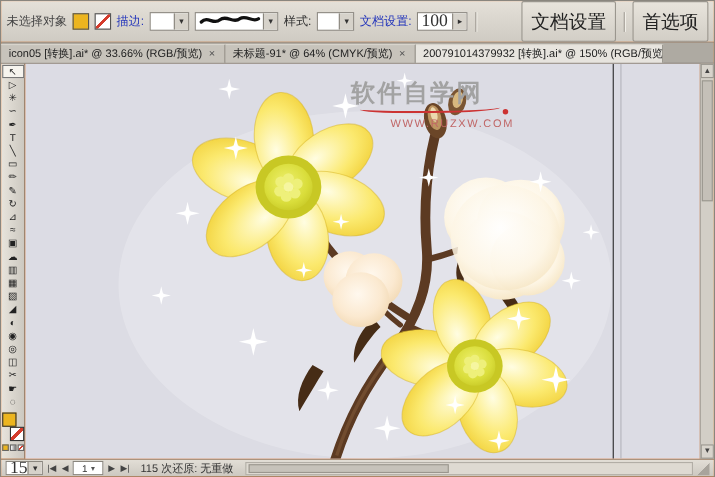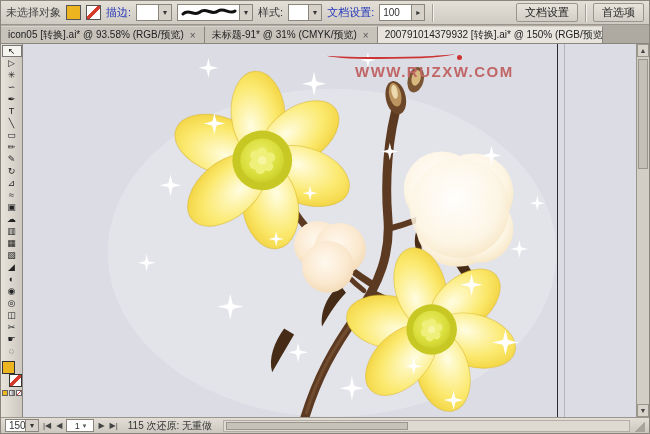--- a/index.html
+++ b/index.html
@@ -8,25 +8,25 @@
 .window { width:650px; height:434px; display:flex; flex-direction:column; background:#f97316; border:1px solid #8a867e; overflow:hidden; }
 
 
 .control-bar { flex:0 0 24px; background:linear-gradient(#e4e0d8,#cfcbc3); border-bottom:1px solid #9a968e; display:flex; align-items:center; gap:5px; padding:0 5px; font-size:11px; color:#333; white-space:nowrap; }
 .status-text { color:#444; }
 .swatch { width:15px; height:15px; border:1px solid #555; flex:0 0 auto; }
 .swatch.fill { background:#ecb51f; }
 .swatch.stroke { background:linear-gradient(135deg,#fff 42%,#d43b2c 42%,#d43b2c 58%,#fff 58%); }
 .link { color:#2335bb; cursor:pointer; }
 .combo { height:17px; background:#fff; border:1px solid #8a867e; display:flex; align-items:center; overflow:hidden; flex:0 0 auto; }
-.combo-val { flex:1; padding:0 3px; font-size:10px; overflow:hidden; white-space:nowrap; }
+.combo-val { flex:1; padding:0 3px; font-size:16px; overflow:hidden; white-space:nowrap;font-family:Liberation Serif, serif; }
 .combo-arrow { width:13px; align-self:stretch; background:#d6d2ca; border-left:1px solid #8a867e; font-size:8px; display:flex; align-items:center; justify-content:center; color:#333; }
 .w36{width:36px}.w76{width:76px}.w34{width:34px}.w46{width:46px}
 .sep { width:1px; height:18px; background:#a39f97; box-shadow:1px 0 0 #f4f2ec; margin:0 2px; flex:0 0 auto; }
-.bar-btn { height:19px; padding:0 8px; font-size:11px; color:#222; background:linear-gradient(#e8e4dc,#d2cec6); border:1px solid #9a968e; border-radius:2px; }
+.bar-btn { height:37px; padding:0 8px; font-size:17px; color:#222; background:linear-gradient(#e8e4dc,#d2cec6); border:1px solid #9a968e; border-radius:2px; }
 .push-right { margin-left:auto; }
 
 
 .tab-bar { flex:0 0 19px; background:#aeaaa2; display:flex; align-items:stretch; border-bottom:1px solid #8a867e; padding-top:1px; }
 .tab { display:flex; align-items:center; gap:5px; padding:0 7px; font-size:10px; color:#222; background:#c7c3bb; border-right:1px solid #8a867e; border-top:1px solid #d8d4cc; white-space:nowrap; overflow:hidden; max-width:225px; }
 .tab.active { background:#e7e4de; }
 .tab-close { font-size:10px; color:#555; padding:0 1px; }
 .tab-filler { flex:1; }
 
 
@@ -45,21 +45,21 @@
 
 .canvas { flex:1; position:relative; background:#dcdce4; min-width:0; overflow:hidden; }
 .artwork { position:absolute; left:0; top:0; width:100%; height:100%; }
 .artboard-line { position:absolute; top:0; bottom:0; left:534px; width:1px; background:#2a2a2a; }
 .artboard-line2 { position:absolute; top:0; bottom:0; left:541px; width:1px; background:#b4b4bc; }
 
 .watermark { position:absolute; left:296px; top:12px; z-index:5; }
 .wm-title { font-size:22px; font-weight:bold; color:#a2a2a2; letter-spacing:2px; }
 .wm-swoosh { position:relative; width:128px; height:9px; border-bottom:2px solid #cc3333; border-radius:0 0 70% 45%; margin:-6px 0 0 8px; }
 .wm-swoosh::after { content:""; position:absolute; right:-7px; bottom:-3px; width:5px; height:5px; border-radius:50%; background:#cc3333; }
-.wm-url { font-size:15px; color:#c06666; letter-spacing:1.5px; margin:4px 17px 0 36px;font-weight:bold; }
+.wm-url { font-size:10px; color:#c06666; letter-spacing:1.5px; margin:4px 17px 0 36px; }
 
 .vscroll { flex:0 0 13px; background:#d2cec6; border-left:1px solid #9a968e; display:flex; flex-direction:column; }
 .vs-arrow { flex:0 0 13px; font-size:7px; display:flex; align-items:center; justify-content:center; background:#d8d4cc; border:1px solid #9a968e; color:#444; }
 .vs-track { flex:1; position:relative; }
 .vs-thumb { position:absolute; top:2px; left:1px; right:1px; height:110px; background:#c4c0b8; border:1px solid #9a968e; }
 
 
 .status-bar { flex:0 0 16px; background:linear-gradient(#e2ded6,#ccc8c0); border-top:1px solid #9a968e; display:flex; align-items:center; gap:3px; padding:0 4px; font-size:10px; color:#333; }
 .zoom-combo { width:34px; height:13px; }
 .nav-btn { font-size:8px; color:#444; padding:0 1px; cursor:pointer; }
@@ -102,25 +102,25 @@
       <span class="combo-arrow">▸</span>
     </div>
     <div class="sep"></div>
     <button class="bar-btn push-right">文档设置</button>
     <div class="sep"></div>
     <button class="bar-btn">首选项</button>
   </div>
 
   <div class="tab-bar">
     <div class="tab">
-      <span>icon05 [转换].ai* @ 93.58% (RGB/预览)</span>
+      <span>icon05 [转换].ai* @ 33.66% (RGB/预览)</span>
       <span class="tab-close">×</span>
     </div>
     <div class="tab">
-      <span>未标题-91* @ 31% (CMYK/预览)</span>
+      <span>未标题-91* @ 64% (CMYK/预览)</span>
       <span class="tab-close">×</span>
     </div>
     <div class="tab active">
       <span>200791014379932 [转换].ai* @ 150% (RGB/预览)</span>
 
     </div>
     <div class="tab-filler"></div>
   </div>
 
   <div class="main">
@@ -285,20 +285,21 @@
         <use href="#sparkle" transform="translate(432,358) scale(0.9)"></use>
         <use href="#sparkle" transform="translate(192,80)"></use>
         <use href="#sparkle" transform="translate(288,150) scale(0.7)"></use>
         <use href="#sparkle" transform="translate(498,206) scale(0.8)"></use>
       </svg>
 
       <div class="artboard-line"></div>
       <div class="artboard-line2"></div>
 
       <div class="watermark">
+        <div class="wm-title">软件自学网</div>
         <div class="wm-swoosh"></div>
         <div class="wm-url">WWW.RUZXW.COM</div>
       </div>
     </div>
 
     <div class="vscroll">
       <div class="vs-arrow">▲</div>
       <div class="vs-track">
         <div class="vs-thumb"></div>
       </div>

